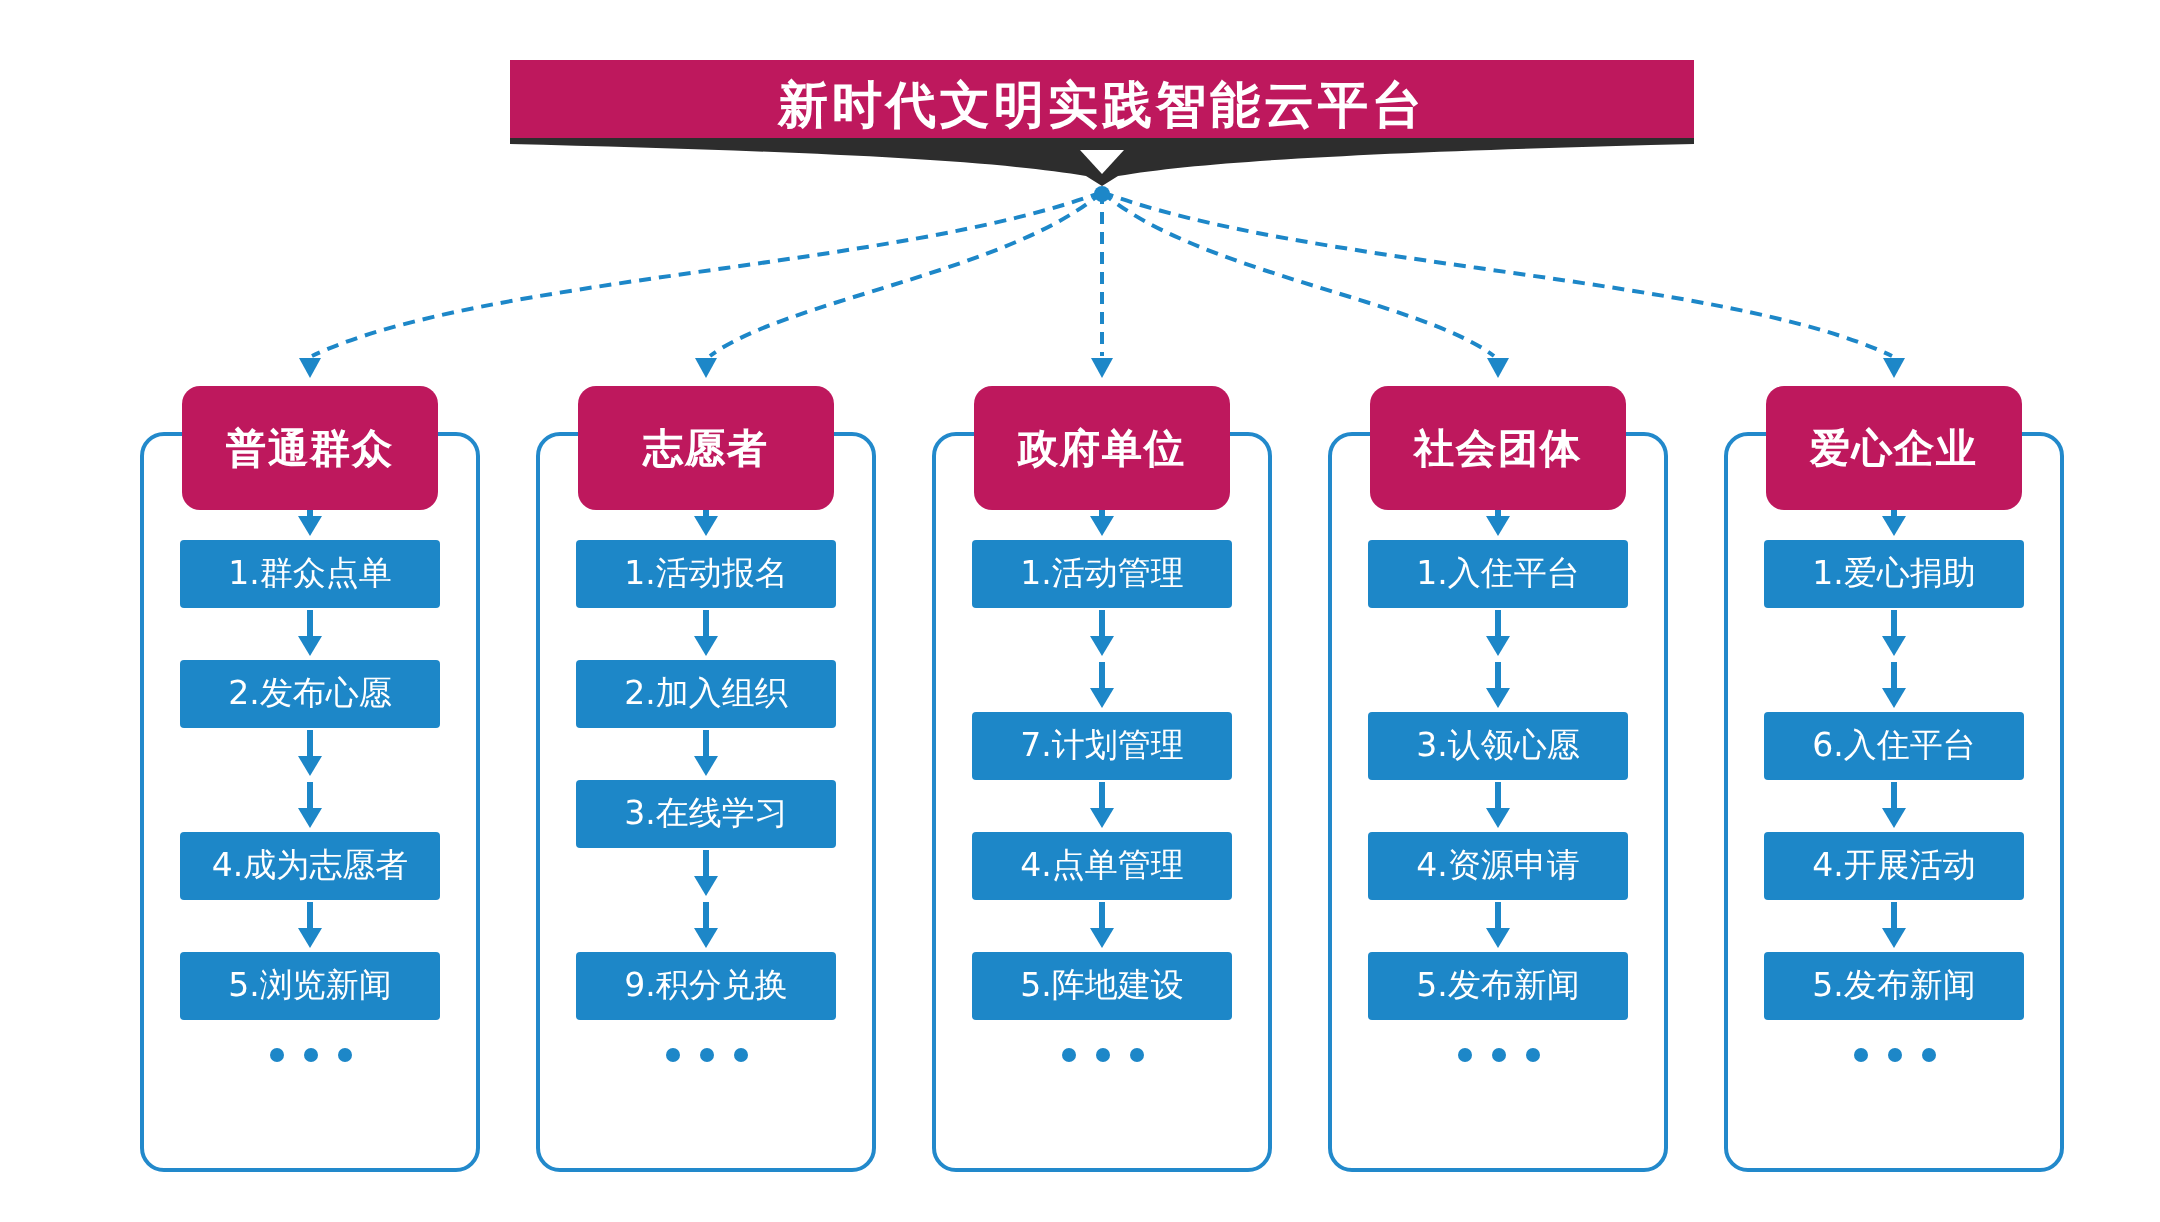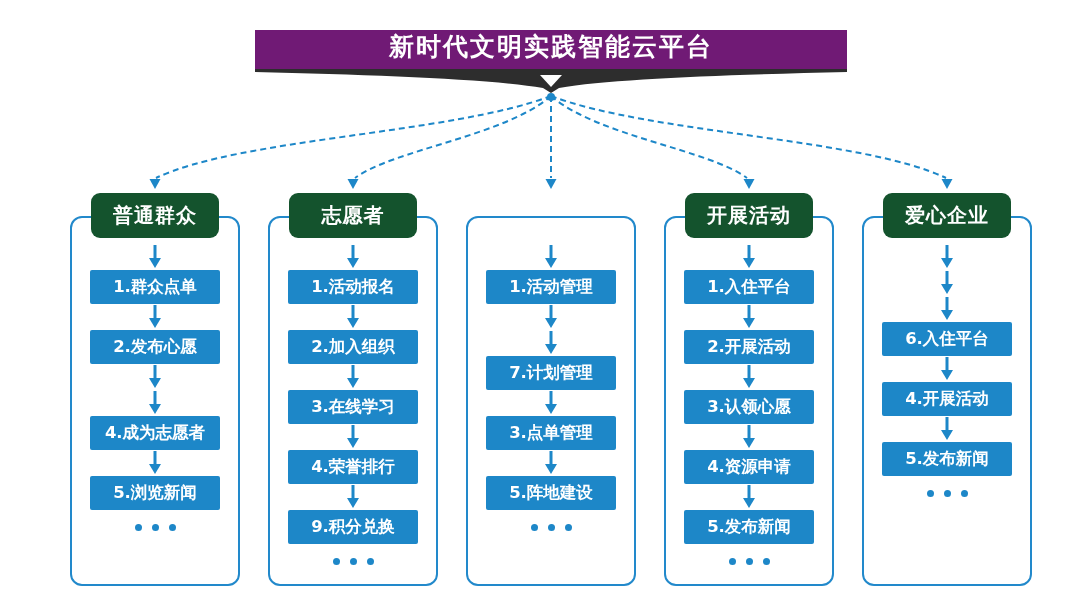--- a/index.html
+++ b/index.html
@@ -5,57 +5,56 @@
   html,body { margin:0; padding:0; background:#ffffff; }
   #page {
     position:relative; width:1080px; height:611px;
     background:#ffffff; overflow:hidden;
     font-family:"DejaVu Sans","Liberation Sans",sans-serif;
   }
 
   
   .banner {
     position:absolute; left:255px; top:30px; width:592px; height:39px;
-    background:#701a75; color:#ffffff;
+    background:#be185d; color:#ffffff;
     font-size:25px; font-weight:bold; letter-spacing:2px;
-    display:flex; align-items:flex-start; justify-content:center;
+    display:flex; align-items:flex-end; justify-content:center;
   }
   .banner-tail { position:absolute; left:255px; top:69px; width:592px; height:24px; }
 
   
   .connectors { position:absolute; left:0; top:92px; width:1080px; height:104px; }
 
   
   .columns {
     position:absolute; left:70px; top:193px;
     display:flex; gap:28px;
   }
   .column { position:relative; width:170px; }
   .col-header {
     position:absolute; top:0; left:50%; transform:translateX(-50%);
-    width:128px; height:45px; z-index:2;
-    background:#14532d; border-radius:9px;
+    width:128px; height:62px; z-index:2;
+    background:#be185d; border-radius:9px;
     color:#ffffff; font-size:20px; font-weight:bold; letter-spacing:1px;
     display:flex; align-items:center; justify-content:center;
   }
   .col-body {
     margin-top:23px; height:370px; box-sizing:border-box;
     background:#ffffff; border:2px solid #2289cb; border-radius:12px;
   }
   .flow {
     padding-top:26px; display:flex; flex-direction:column; align-items:center;
   }
   .arrow { display:block; margin:0 auto; }
   .step {
     width:130px; height:34px; box-sizing:border-box;
     background:#1d87c8; border-radius:2px;
     color:#ffffff; font-size:16.5px;
     display:flex; align-items:center; justify-content:center;
     white-space:nowrap;
-    font-weight:bold;
   }
   .dots { margin-top:14px; display:flex; gap:10px; justify-content:center; }
   .dots span { width:7px; height:7px; border-radius:50%; background:#1d87c8; display:block; }
 </style>
 </head>
 <body>
 
 <div id="page">
 
   <div class="banner">
@@ -139,85 +138,84 @@
             <div class="step">2.加入组织</div>
             <svg class="arrow" width="16" height="26" viewBox="0 0 16 26">
               <line x1="8" y1="1" x2="8" y2="15" stroke="#1d87c8" stroke-width="3"></line>
               <polygon points="2,14 14,14 8,24" fill="#1d87c8"></polygon>
             </svg>
             <div class="step">3.在线学习</div>
             <svg class="arrow" width="16" height="26" viewBox="0 0 16 26">
               <line x1="8" y1="1" x2="8" y2="15" stroke="#1d87c8" stroke-width="3"></line>
               <polygon points="2,14 14,14 8,24" fill="#1d87c8"></polygon>
             </svg>
-            <div class="step">4.荣誉排行</div>
             <svg class="arrow" width="16" height="26" viewBox="0 0 16 26">
               <line x1="8" y1="1" x2="8" y2="15" stroke="#1d87c8" stroke-width="3"></line>
               <polygon points="2,14 14,14 8,24" fill="#1d87c8"></polygon>
             </svg>
             <div class="step">9.积分兑换</div>
             <div class="dots" aria-label="...">
               <span></span>
               <span></span>
               <span></span>
             </div>
           </div>
     </div>
   </div>
 
   <div class="column">
+    <div class="col-header">政府单位</div>
     <div class="col-body">
       <div class="flow">
             <svg class="arrow" width="16" height="26" viewBox="0 0 16 26">
               <line x1="8" y1="1" x2="8" y2="15" stroke="#1d87c8" stroke-width="3"></line>
               <polygon points="2,14 14,14 8,24" fill="#1d87c8"></polygon>
             </svg>
             <div class="step">1.活动管理</div>
             <svg class="arrow" width="16" height="26" viewBox="0 0 16 26">
               <line x1="8" y1="1" x2="8" y2="15" stroke="#1d87c8" stroke-width="3"></line>
               <polygon points="2,14 14,14 8,24" fill="#1d87c8"></polygon>
             </svg>
             <svg class="arrow" width="16" height="26" viewBox="0 0 16 26">
               <line x1="8" y1="1" x2="8" y2="15" stroke="#1d87c8" stroke-width="3"></line>
               <polygon points="2,14 14,14 8,24" fill="#1d87c8"></polygon>
             </svg>
             <div class="step">7.计划管理</div>
             <svg class="arrow" width="16" height="26" viewBox="0 0 16 26">
               <line x1="8" y1="1" x2="8" y2="15" stroke="#1d87c8" stroke-width="3"></line>
               <polygon points="2,14 14,14 8,24" fill="#1d87c8"></polygon>
             </svg>
-            <div class="step">3.点单管理</div>
+            <div class="step">4.点单管理</div>
             <svg class="arrow" width="16" height="26" viewBox="0 0 16 26">
               <line x1="8" y1="1" x2="8" y2="15" stroke="#1d87c8" stroke-width="3"></line>
               <polygon points="2,14 14,14 8,24" fill="#1d87c8"></polygon>
             </svg>
             <div class="step">5.阵地建设</div>
             <div class="dots" aria-label="...">
               <span></span>
               <span></span>
               <span></span>
             </div>
           </div>
     </div>
   </div>
 
   <div class="column">
-    <div class="col-header">开展活动</div>
+    <div class="col-header">社会团体</div>
     <div class="col-body">
       <div class="flow">
             <svg class="arrow" width="16" height="26" viewBox="0 0 16 26">
               <line x1="8" y1="1" x2="8" y2="15" stroke="#1d87c8" stroke-width="3"></line>
               <polygon points="2,14 14,14 8,24" fill="#1d87c8"></polygon>
             </svg>
             <div class="step">1.入住平台</div>
             <svg class="arrow" width="16" height="26" viewBox="0 0 16 26">
               <line x1="8" y1="1" x2="8" y2="15" stroke="#1d87c8" stroke-width="3"></line>
               <polygon points="2,14 14,14 8,24" fill="#1d87c8"></polygon>
             </svg>
-            <div class="step">2.开展活动</div>
             <svg class="arrow" width="16" height="26" viewBox="0 0 16 26">
               <line x1="8" y1="1" x2="8" y2="15" stroke="#1d87c8" stroke-width="3"></line>
               <polygon points="2,14 14,14 8,24" fill="#1d87c8"></polygon>
             </svg>
             <div class="step">3.认领心愿</div>
             <svg class="arrow" width="16" height="26" viewBox="0 0 16 26">
               <line x1="8" y1="1" x2="8" y2="15" stroke="#1d87c8" stroke-width="3"></line>
               <polygon points="2,14 14,14 8,24" fill="#1d87c8"></polygon>
             </svg>
             <div class="step">4.资源申请</div>
@@ -236,20 +234,21 @@
   </div>
 
   <div class="column">
     <div class="col-header">爱心企业</div>
     <div class="col-body">
       <div class="flow">
             <svg class="arrow" width="16" height="26" viewBox="0 0 16 26">
               <line x1="8" y1="1" x2="8" y2="15" stroke="#1d87c8" stroke-width="3"></line>
               <polygon points="2,14 14,14 8,24" fill="#1d87c8"></polygon>
             </svg>
+            <div class="step">1.爱心捐助</div>
             <svg class="arrow" width="16" height="26" viewBox="0 0 16 26">
               <line x1="8" y1="1" x2="8" y2="15" stroke="#1d87c8" stroke-width="3"></line>
               <polygon points="2,14 14,14 8,24" fill="#1d87c8"></polygon>
             </svg>
             <svg class="arrow" width="16" height="26" viewBox="0 0 16 26">
               <line x1="8" y1="1" x2="8" y2="15" stroke="#1d87c8" stroke-width="3"></line>
               <polygon points="2,14 14,14 8,24" fill="#1d87c8"></polygon>
             </svg>
             <div class="step">6.入住平台</div>
             <svg class="arrow" width="16" height="26" viewBox="0 0 16 26">

